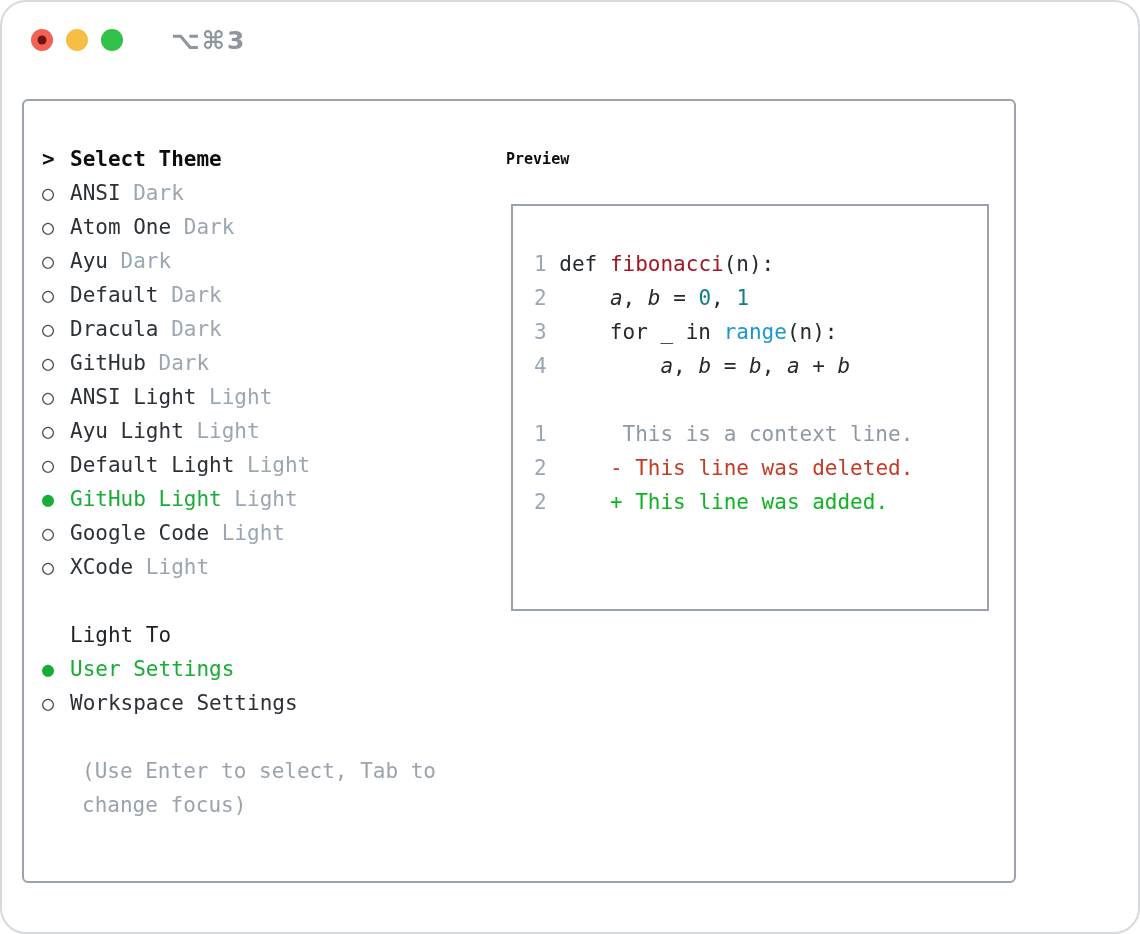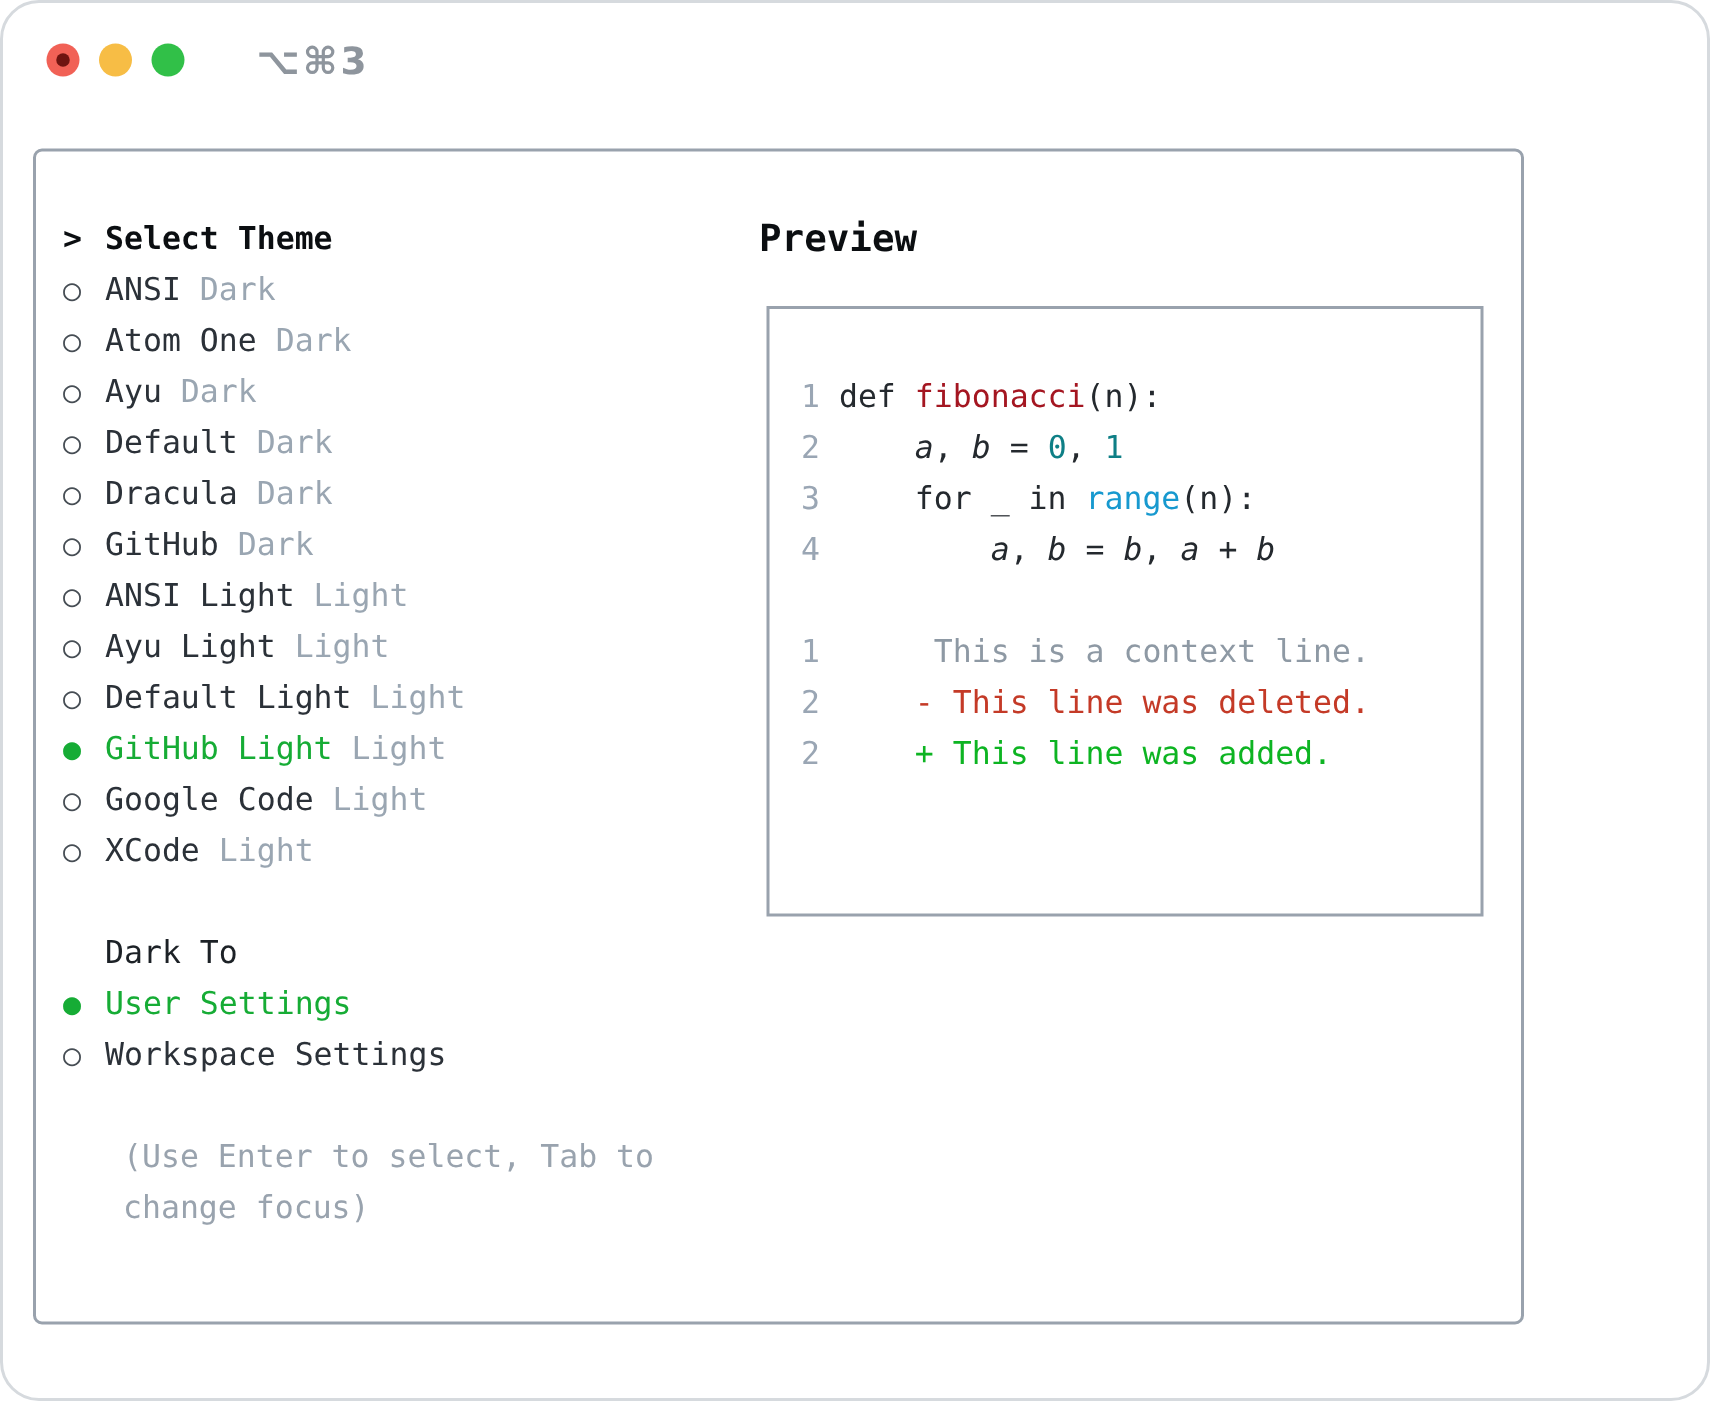--- a/index.html
+++ b/index.html
@@ -44,21 +44,21 @@
   .lbl { color: var(--text, #2b3138); text-align: center; }
   .lbl.hdr { font-weight: 700; color: var(--header, #0b0e11); }
   .lbl.sel { color: var(--green, #16ac35); }
   .lbl.plain { color: #1c2126; }
   .tag { color: var(--tag, #9aa6b2); }
   .foot { color: var(--footer, #99a3ae); margin-left: 40px; }
 
   
   .preview-title {
     position: absolute; left: 482px; top: 41px; height: 34px; line-height: 34px;
-    font-size: 25px; font-weight: 700; color: var(--header, #0b0e11);
+    font-size: 15px; font-weight: 700; color: var(--header, #0b0e11);
   }
   .preview-box {
     position: absolute; left: 487px; top: 103px; width: 478px; height: 407px;
     border: 2px solid var(--border, #99a2ad); background: #fff;
     padding: 41px 0 16px 21px; overflow: hidden;
   }
   .pline { height: 34px; line-height: 34px; font-size: 21px; white-space: pre; }
   .pline span { white-space: pre; }
   .t-g   { color: var(--gutter, #9aa6b4); }
   .t-d   { color: var(--code, #24292e); }
@@ -93,21 +93,21 @@
         <div class="row"><span class="mk">○</span><span class="lbl">Default</span><span class="tag"> Dark</span></div>
         <div class="row"><span class="mk">○</span><span class="lbl">Dracula</span><span class="tag"> Dark</span></div>
         <div class="row"><span class="mk">○</span><span class="lbl">GitHub</span><span class="tag"> Dark</span></div>
         <div class="row"><span class="mk">○</span><span class="lbl">ANSI Light</span><span class="tag"> Light</span></div>
         <div class="row"><span class="mk">○</span><span class="lbl">Ayu Light</span><span class="tag"> Light</span></div>
         <div class="row"><span class="mk">○</span><span class="lbl">Default Light</span><span class="tag"> Light</span></div>
         <div class="row"><span class="mk on">●</span><span class="lbl sel">GitHub Light</span><span class="tag"> Light</span></div>
         <div class="row"><span class="mk">○</span><span class="lbl">Google Code</span><span class="tag"> Light</span></div>
         <div class="row"><span class="mk">○</span><span class="lbl">XCode</span><span class="tag"> Light</span></div>
         <div class="row"></div>
-        <div class="row"><span class="mk"> </span><span class="lbl plain">Dark To</span></div>
+        <div class="row"><span class="mk"> </span><span class="lbl plain">Light To</span></div>
         <div class="row"><span class="mk on">●</span><span class="lbl sel">User Settings</span></div>
         <div class="row"><span class="mk">○</span><span class="lbl">Workspace Settings</span></div>
         <div class="row"></div>
         <div class="row"><span class="foot">(Use Enter to select, Tab to</span></div>
         <div class="row"><span class="foot">change focus)</span></div>
       </div>
     <div class="preview-title">Preview</div>
     <div class="preview-box">
       <div>
           <div class="pline"><span class="t-g">1 </span><span class="t-d">def </span><span class="t-f">fibonacci</span><span class="t-d">(n):</span></div>

